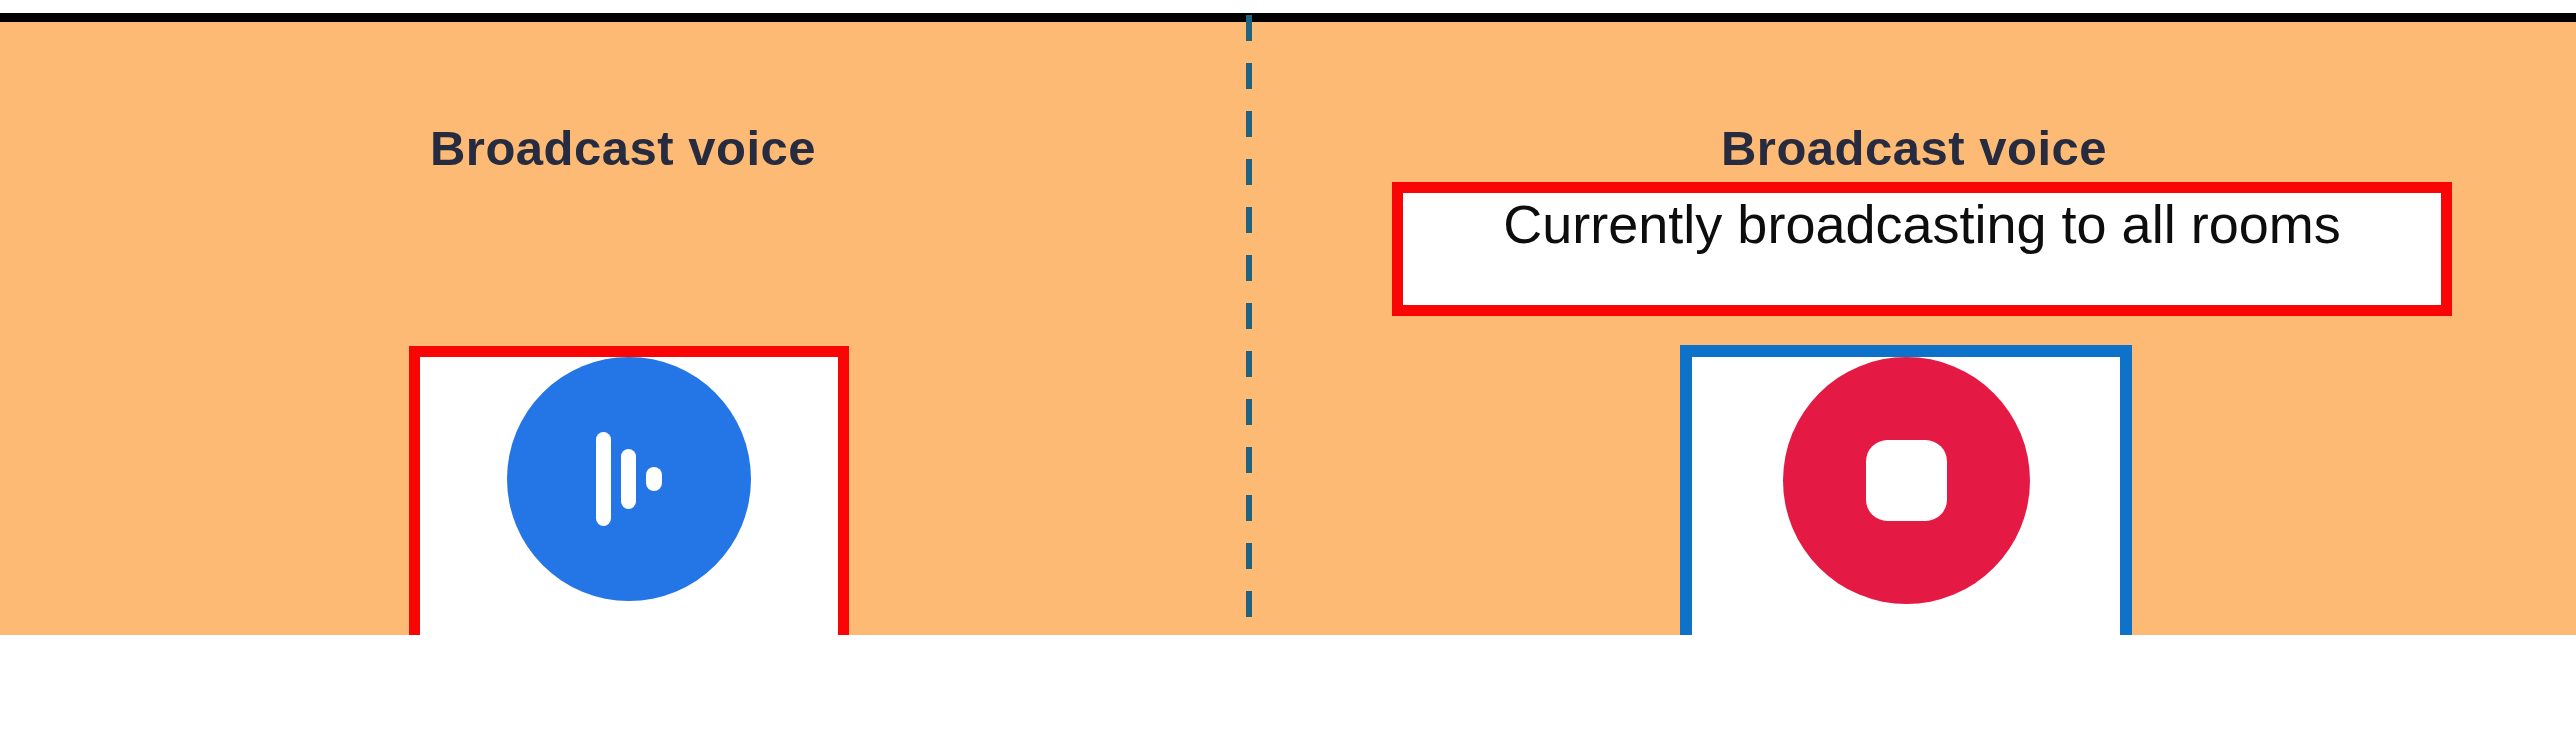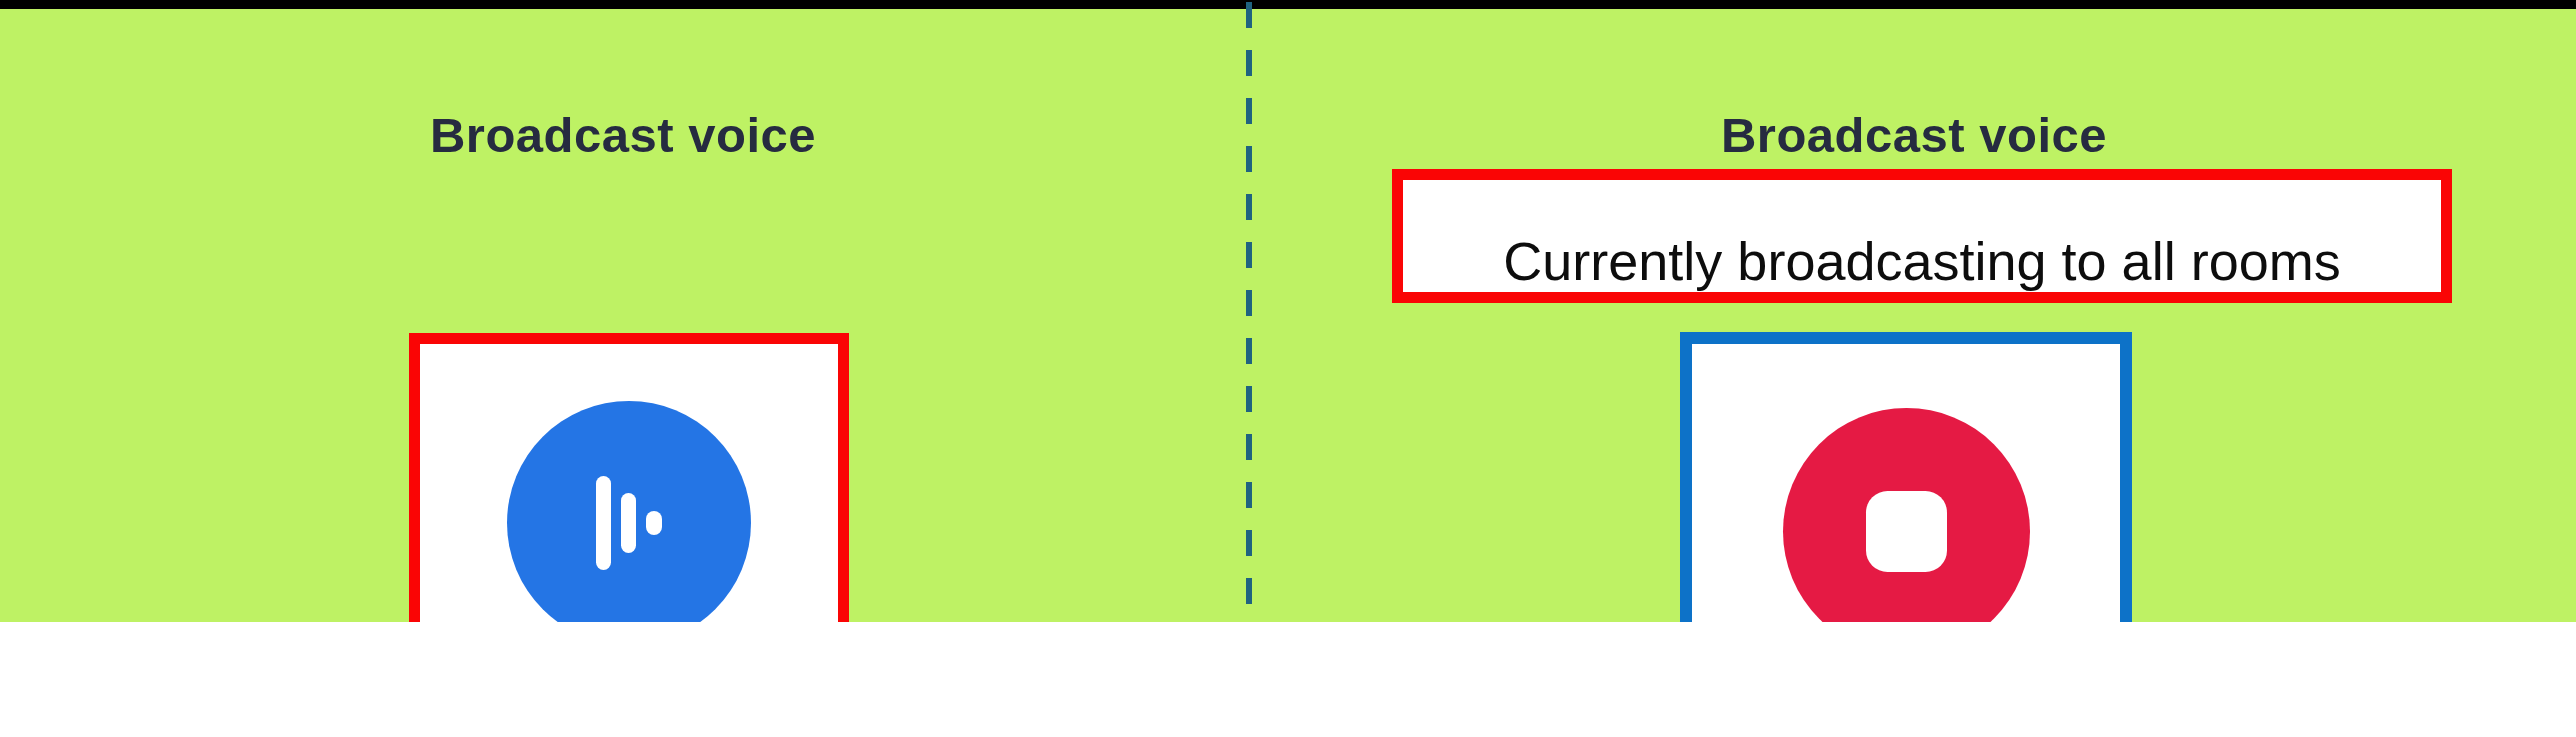--- a/index.html
+++ b/index.html
@@ -5,22 +5,23 @@
   html, body {
     margin: 0;
     padding: 0;
     background: #ffffff;
     font-family: "Liberation Sans", "DejaVu Sans", sans-serif;
   }
   .stage {
     position: relative;
     width: 2576px;
     height: 622px;
-    background: #bef264;
+    background: #fdba74;
     overflow: hidden;
+    margin-top: 13px;
   }
   
   .frame-bar {
     position: absolute;
     left: 0;
     width: 2576px;
     background: var(--frame-black, #000000);
     z-index: 1;
   }
   .frame-bar.top { top: 0; height: 8.8px; }
@@ -75,21 +76,21 @@
     left: 0;
     width: 100%;
     text-align: center;
   }
 
   
   .hl-box {
     position: absolute;
     box-sizing: border-box;
     display: flex;
-    align-items: flex-end;
+    align-items: flex-start;
     justify-content: center;
     background: #ffffff;
   }
   .hl-red  { border: 11.7px solid var(--annotation-red, #fa0505); }
   .hl-blue { border: 12.7px solid var(--annotation-blue, #0d72c8); }
 
   
   .hl-box.left-button-box  { left: 409px;  top: 333px; width: 440px;  height: 323px; }
   
   .hl-box.right-text-box   { left: 1392px; top: 169px; width: 1060px; height: 134px; }

